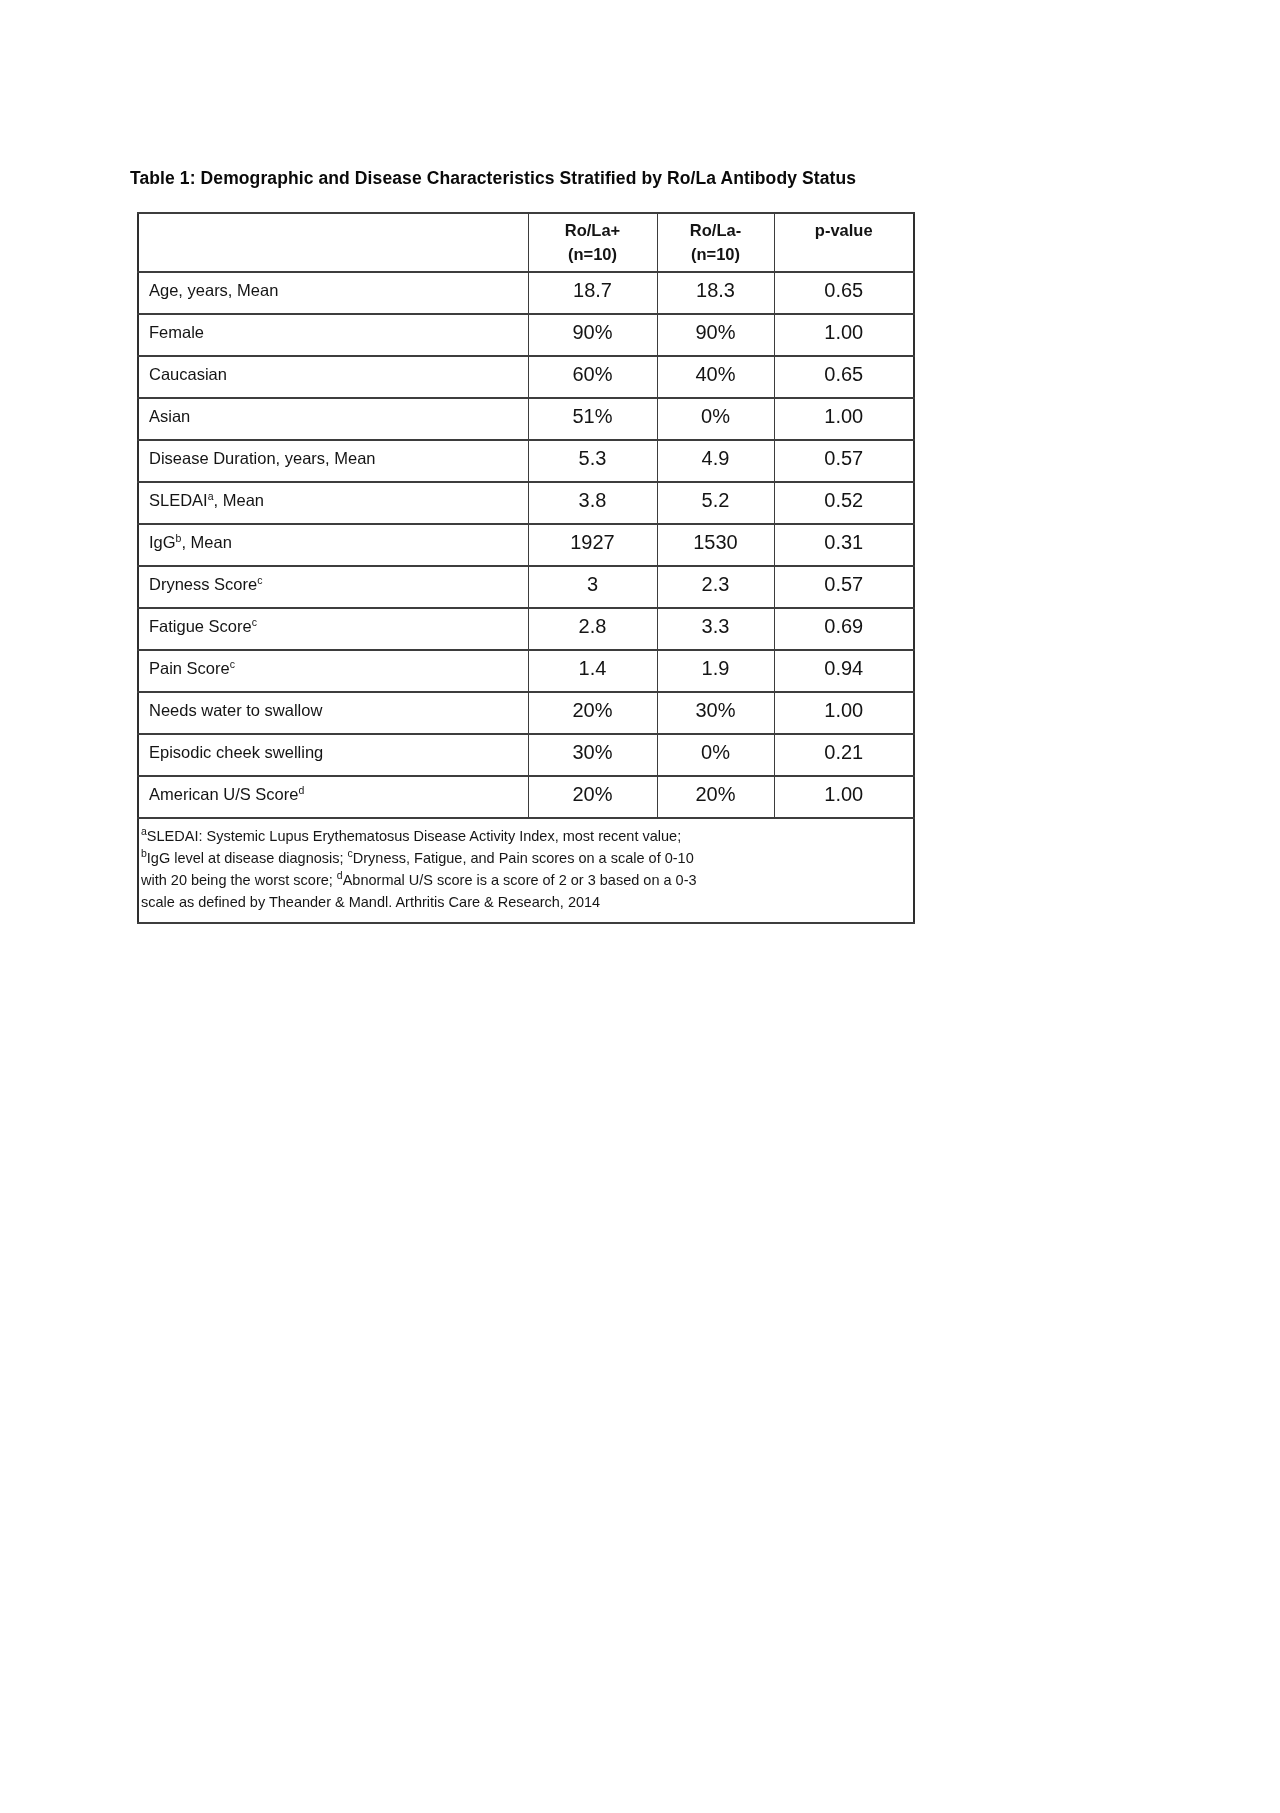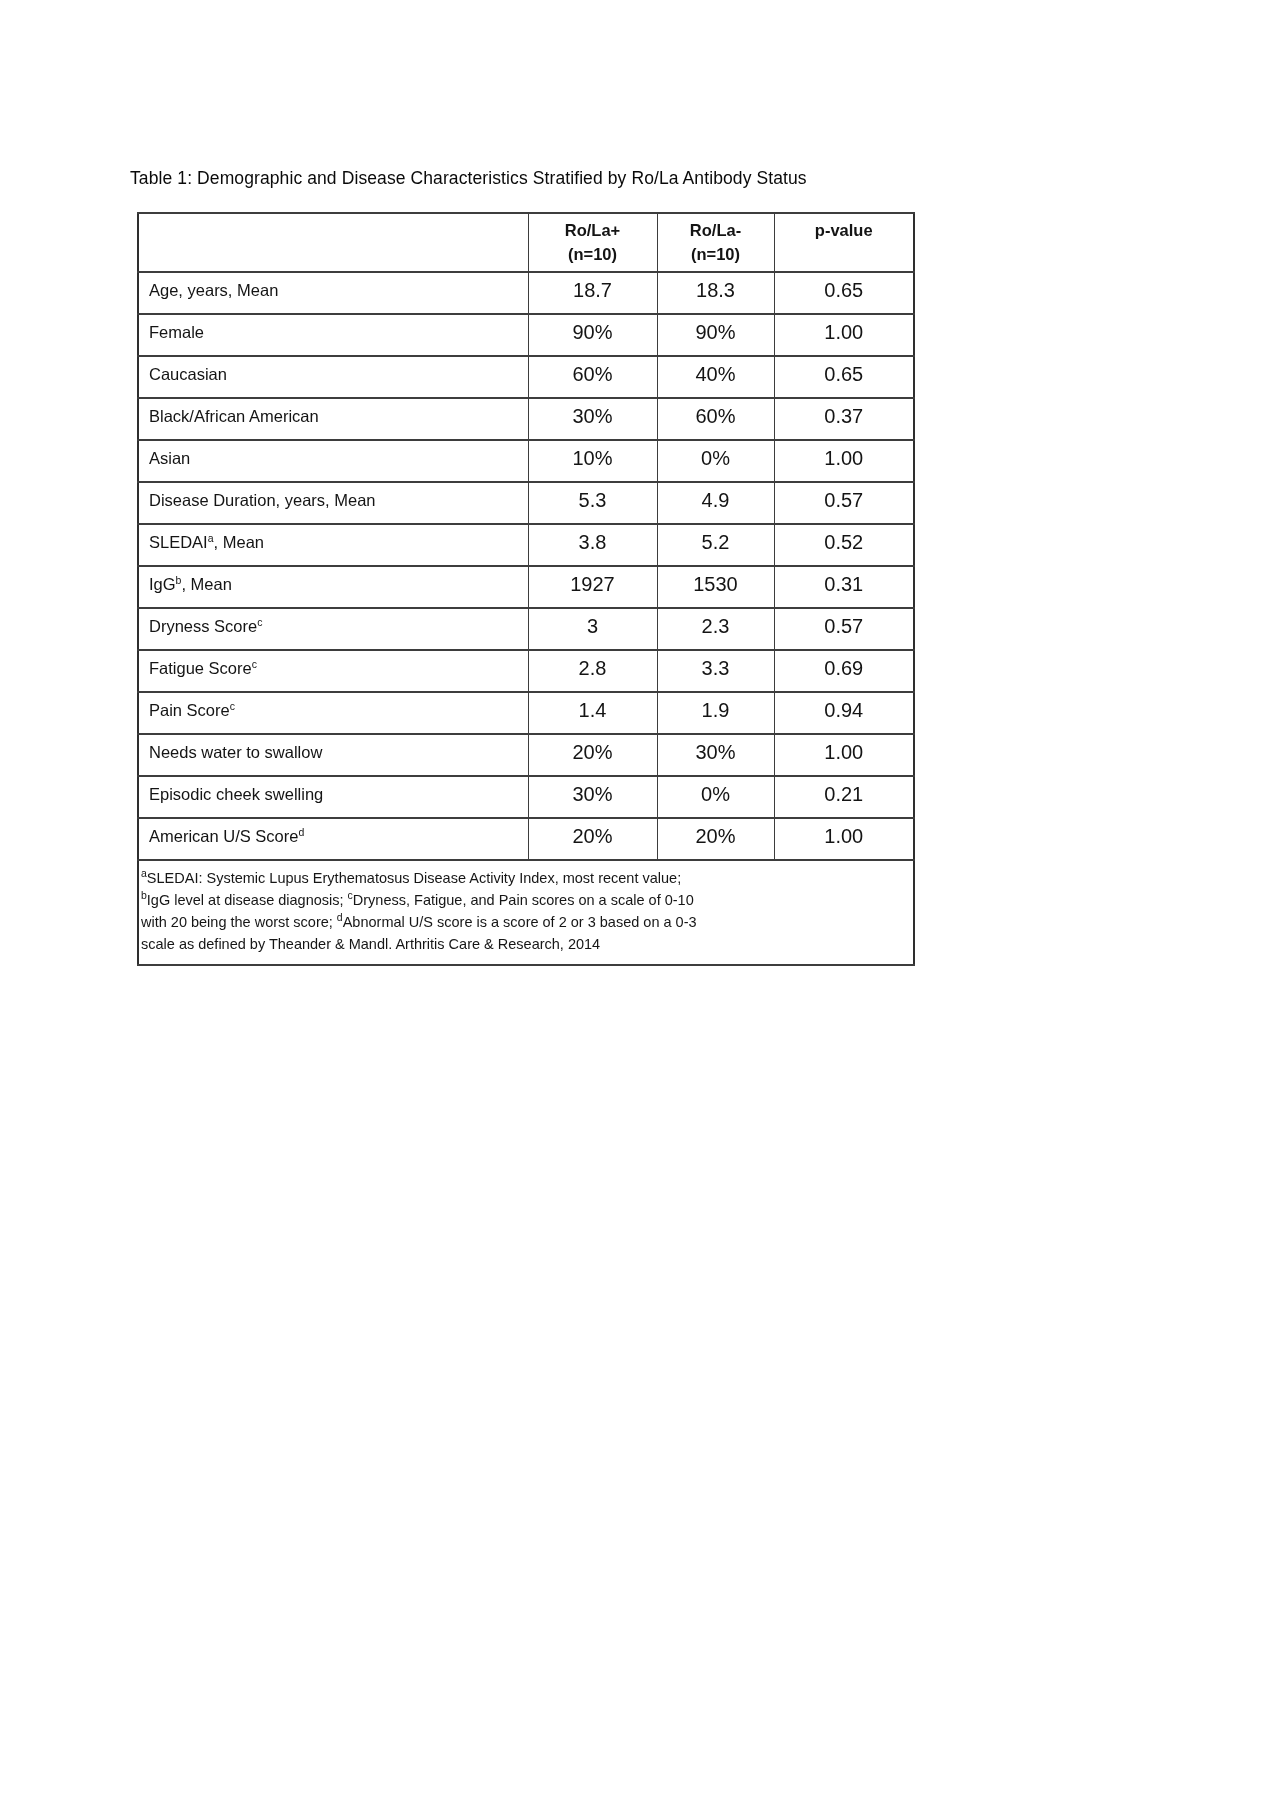--- a/index.html
+++ b/index.html
@@ -13,21 +13,21 @@
     width: 1280px;
     height: 1813px;
     background: #ffffff;
     overflow: hidden;
   }
   .doc-title {
     position: absolute;
     left: 130px;
     top: 168px;
     font-size: 17.5px;
-    font-weight: normal;
+    font-weight: bold;
     color: #0a0a0a;
     letter-spacing: 0.1px;
     white-space: nowrap;
   }
   .tbl-wrap {
     position: absolute;
     left: 137px;
     top: 212px;
   }
   table.data {
@@ -124,28 +124,22 @@
           <td class="num">90%</td>
           <td class="num">1.00</td>
         </tr>
         <tr>
           <td class="lbl"><span>Caucasian</span><sup></sup><span></span></td>
           <td class="num">60%</td>
           <td class="num">40%</td>
           <td class="num">0.65</td>
         </tr>
         <tr>
-          <td class="lbl"><span>Black/African American</span><sup></sup><span></span></td>
-          <td class="num">30%</td>
-          <td class="num">60%</td>
-          <td class="num">0.37</td>
-        </tr>
-        <tr>
           <td class="lbl"><span>Asian</span><sup></sup><span></span></td>
-          <td class="num">10%</td>
+          <td class="num">51%</td>
           <td class="num">0%</td>
           <td class="num">1.00</td>
         </tr>
         <tr>
           <td class="lbl"><span>Disease Duration, years, Mean</span><sup></sup><span></span></td>
           <td class="num">5.3</td>
           <td class="num">4.9</td>
           <td class="num">0.57</td>
         </tr>
         <tr>

